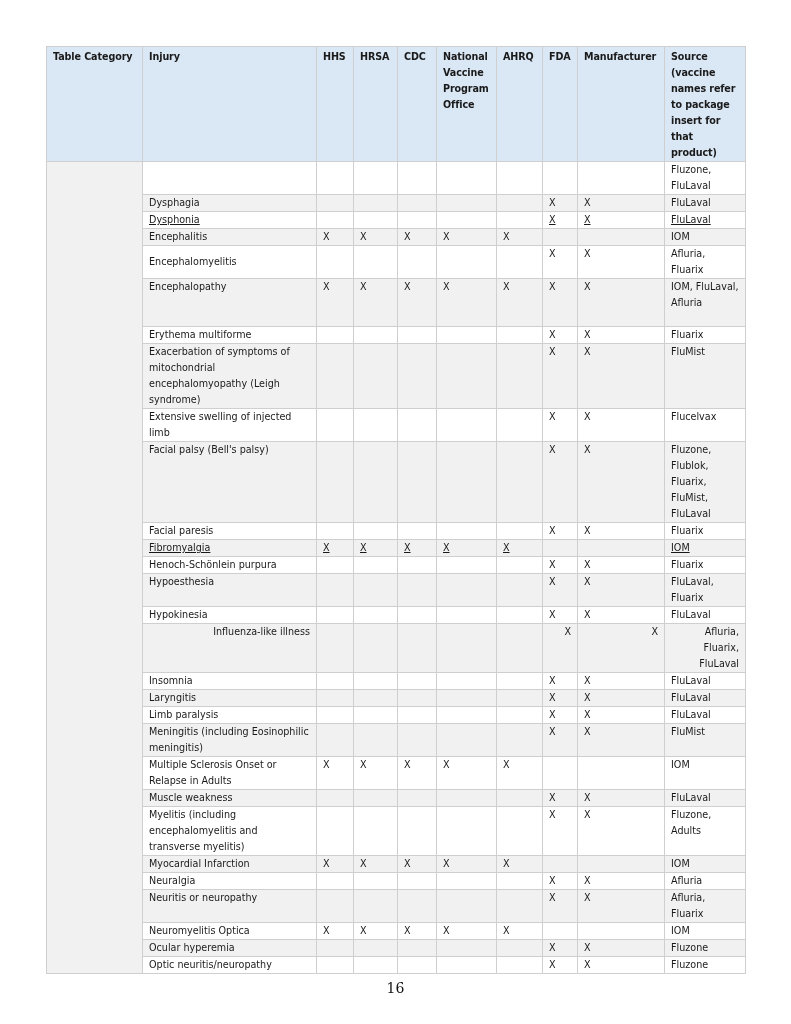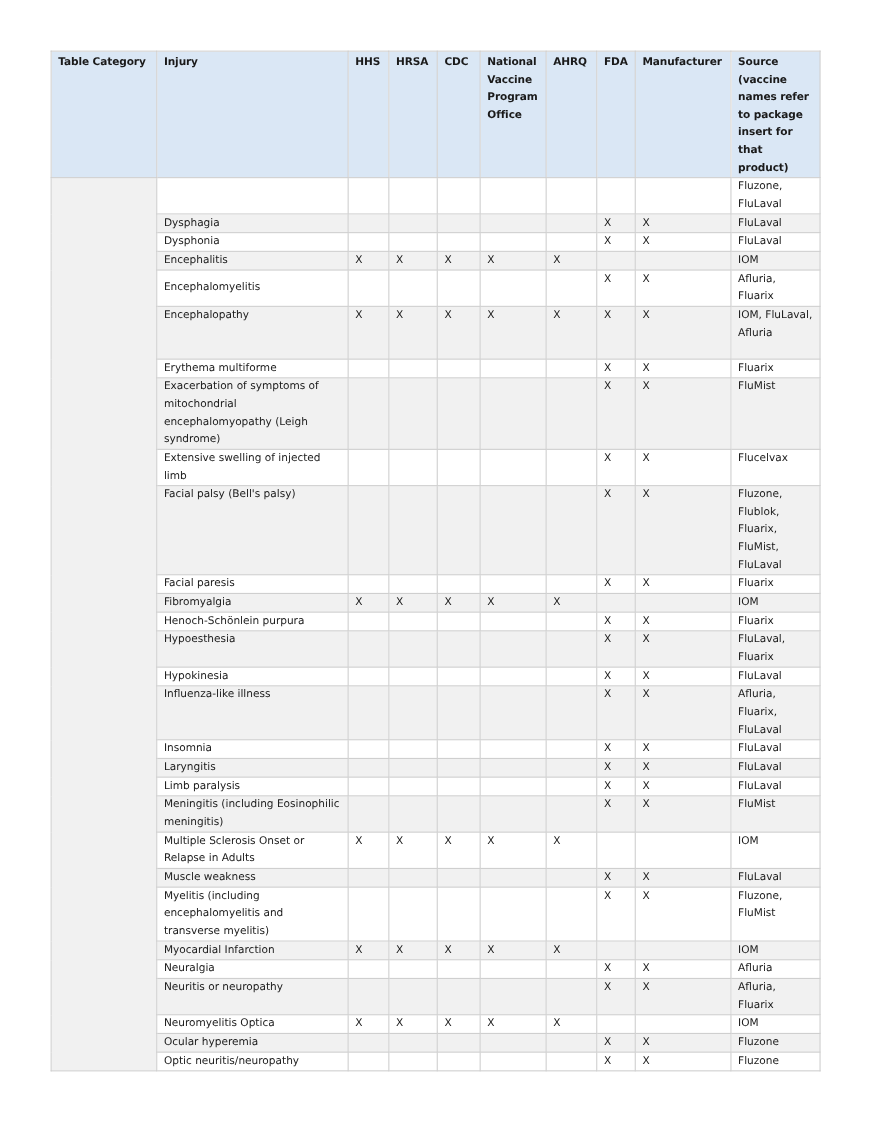--- a/index.html
+++ b/index.html
@@ -77,21 +77,21 @@
           <td>Dysphagia</td>
           <td class="mark"></td>
           <td class="mark"></td>
           <td class="mark"></td>
           <td class="mark"></td>
           <td class="mark"></td>
           <td class="mark">X</td>
           <td class="mark">X</td>
           <td>FluLaval</td>
         </tr>
-        <tr class="white" style="height: 16px;">
+        <tr class="white" style="height: 16px; text-decoration: underline;">
           <td>Dysphonia</td>
           <td class="mark"></td>
           <td class="mark"></td>
           <td class="mark"></td>
           <td class="mark"></td>
           <td class="mark"></td>
           <td class="mark">X</td>
           <td class="mark">X</td>
           <td>FluLaval</td>
         </tr>
@@ -176,21 +176,21 @@
           <td>Facial paresis</td>
           <td class="mark"></td>
           <td class="mark"></td>
           <td class="mark"></td>
           <td class="mark"></td>
           <td class="mark"></td>
           <td class="mark">X</td>
           <td class="mark">X</td>
           <td>Fluarix</td>
         </tr>
-        <tr class="alt" style="height: 16px;">
+        <tr class="alt" style="height: 16px; text-decoration: underline;">
           <td>Fibromyalgia</td>
           <td class="mark">X</td>
           <td class="mark">X</td>
           <td class="mark">X</td>
           <td class="mark">X</td>
           <td class="mark">X</td>
           <td class="mark"></td>
           <td class="mark"></td>
           <td>IOM</td>
         </tr>
@@ -220,21 +220,21 @@
           <td>Hypokinesia</td>
           <td class="mark"></td>
           <td class="mark"></td>
           <td class="mark"></td>
           <td class="mark"></td>
           <td class="mark"></td>
           <td class="mark">X</td>
           <td class="mark">X</td>
           <td>FluLaval</td>
         </tr>
-        <tr class="alt" style="height: 48px;">
+        <tr class="alt" style="height: 48px; text-align: right;">
           <td>Influenza-like illness</td>
           <td class="mark"></td>
           <td class="mark"></td>
           <td class="mark"></td>
           <td class="mark"></td>
           <td class="mark"></td>
           <td class="mark">X</td>
           <td class="mark">X</td>
           <td>Afluria, Fluarix, FluLaval</td>
         </tr>
@@ -306,21 +306,21 @@
         </tr>
         <tr class="white" style="height: 48px;">
           <td>Myelitis (including encephalomyelitis and transverse myelitis)</td>
           <td class="mark"></td>
           <td class="mark"></td>
           <td class="mark"></td>
           <td class="mark"></td>
           <td class="mark"></td>
           <td class="mark">X</td>
           <td class="mark">X</td>
-          <td>Fluzone, FluMist</td>
+          <td>Fluzone, Adults</td>
         </tr>
         <tr class="alt" style="height: 16px; margin-top: 23px;">
           <td>Myocardial Infarction</td>
           <td class="mark">X</td>
           <td class="mark">X</td>
           <td class="mark">X</td>
           <td class="mark">X</td>
           <td class="mark">X</td>
           <td class="mark"></td>
           <td class="mark"></td>
@@ -377,13 +377,14 @@
           <td class="mark"></td>
           <td class="mark"></td>
           <td class="mark"></td>
           <td class="mark">X</td>
           <td class="mark">X</td>
           <td>Fluzone</td>
         </tr>
       </tbody>
   </table>
 
+  <div class="page-number">16</div>
 </div>
 
 </body></html>

